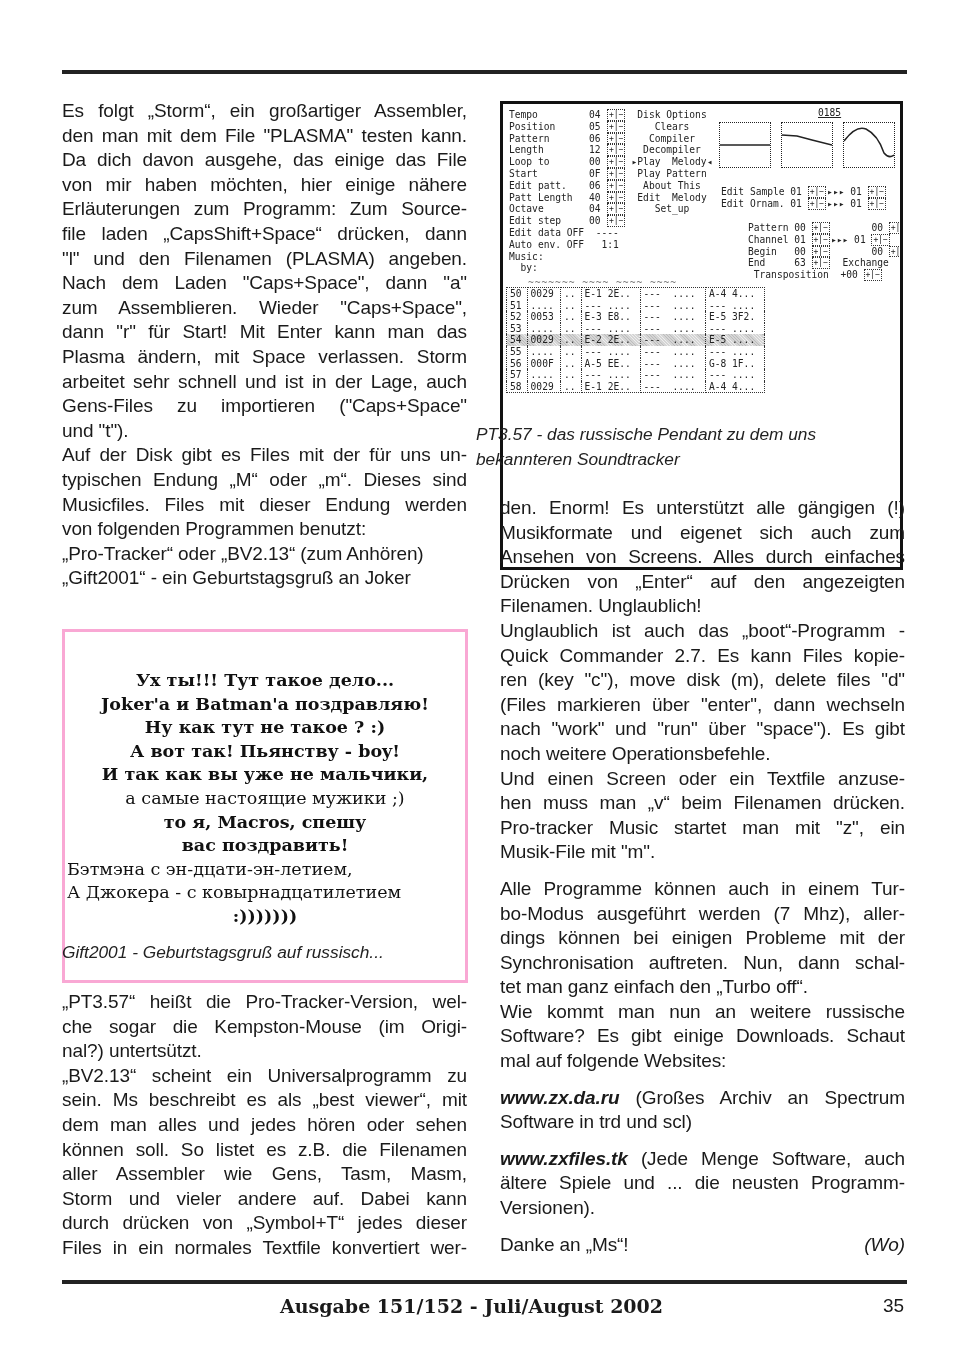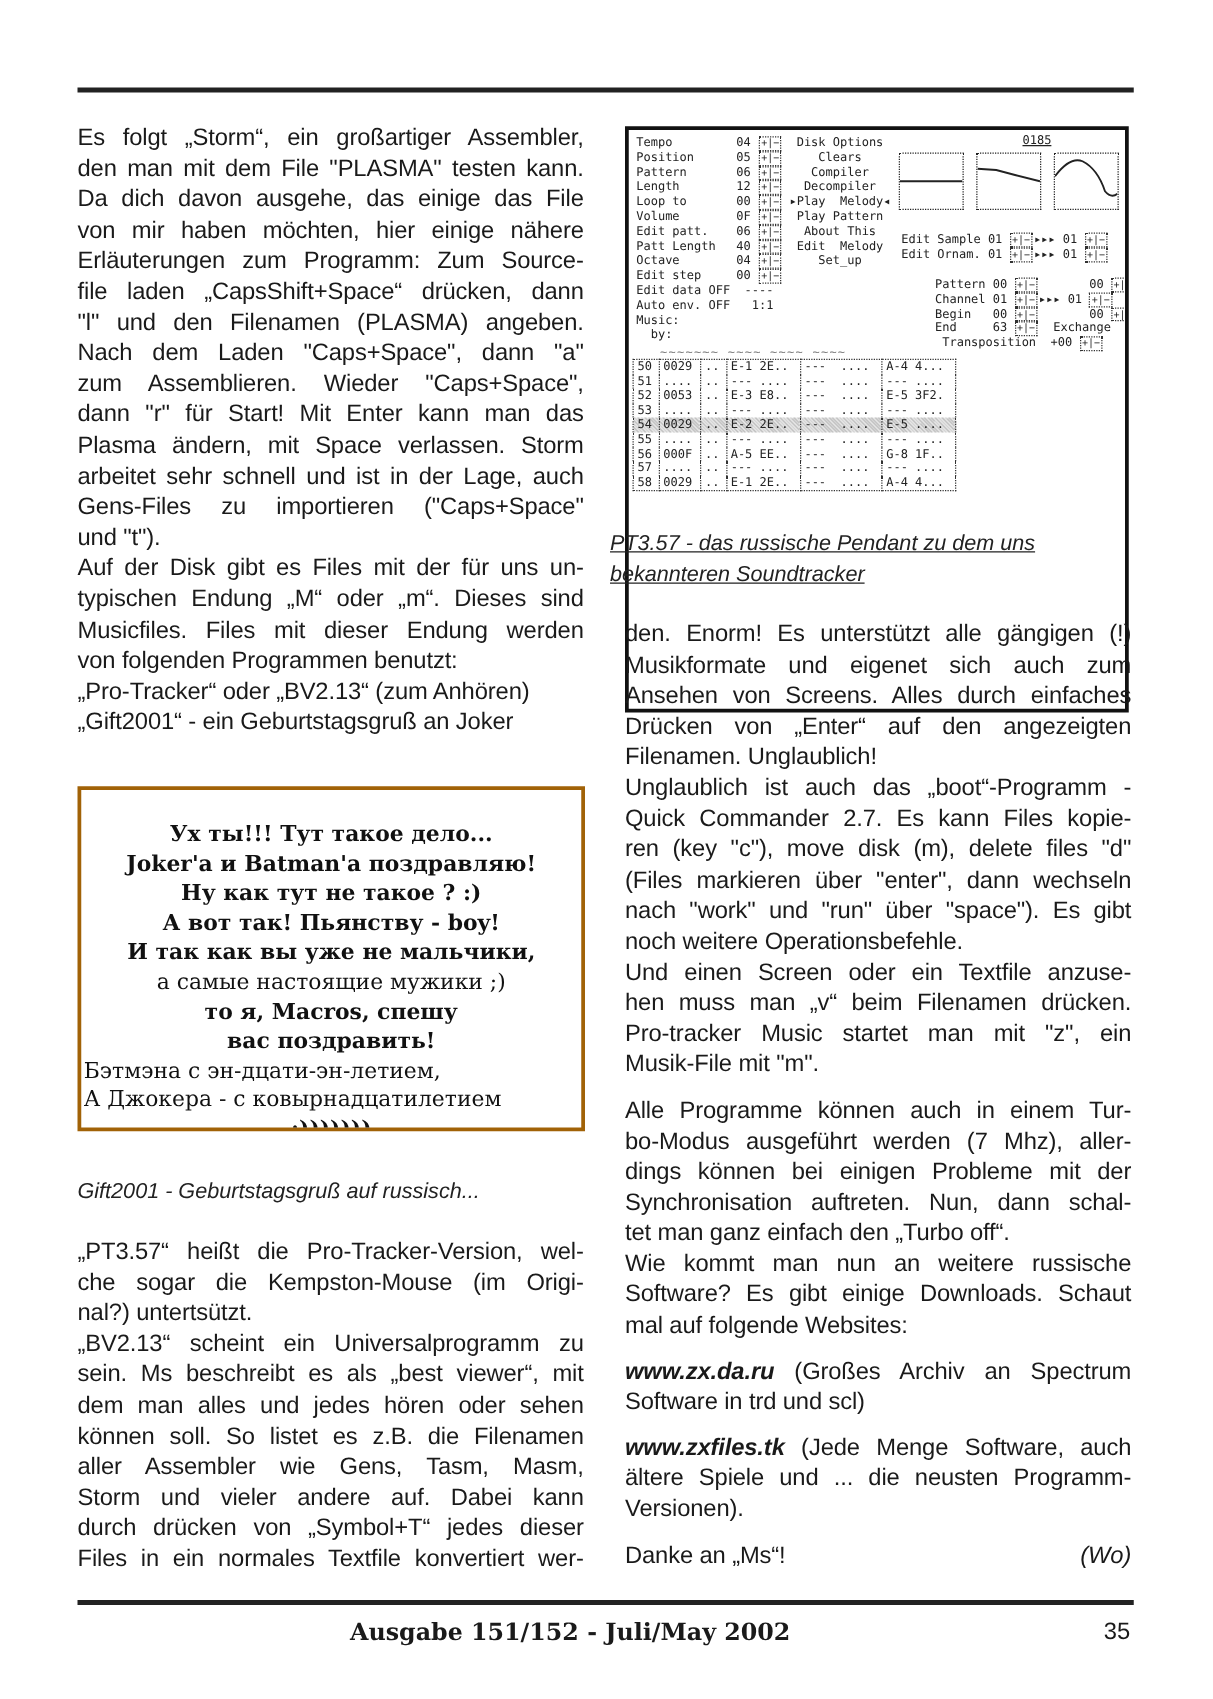--- a/index.html
+++ b/index.html
@@ -50,29 +50,29 @@
     }
     .tr-grid td { border-left: 1px dotted #333; border-right: 1px dotted #333; padding: 0 3px; white-space: pre; }
     .tr-grid tr.hl td { background: repeating-linear-gradient(45deg, #bbb 0 1px, #eee 1px 2px); }
     .tr-grid tr:first-child td { border-top: 1px dotted #333; }
     .tr-grid tr:last-child td { border-bottom: 1px dotted #333; }
     .tr-dashes { position: absolute; left: 25px; top: 173px; color: #777; letter-spacing: 1px; }
 
     .caption {
       position: absolute; font-style: italic; font-size: 17.3px; line-height: 24.6px; color: #222;
     }
-    .cap-tracker { left: 488px; top: 422px; width: 410px; text-decoration: underline; }
+    .cap-tracker { left: 476px; top: 422px; width: 410px; }
     .cap-gift { left: 62px; top: 940px; width: 410px; }
 
     
     .gift {
-      position: absolute; left: 62px; top: 629px; width: 406px; height: 276px;
-      border: 3px solid #a16207; box-sizing: border-box; background: #fff;
+      position: absolute; left: 62px; top: 629px; width: 406px; height: 354px;
+      border: 3px solid #f9a8d4; box-sizing: border-box; background: #fff;
       font-family: "DejaVu Serif", serif; font-size: 17.5px; line-height: 23.6px;
-      text-align: center; color: #111; padding-top: 25px; overflow: hidden;
+      text-align: center; color: #111; padding-top: 37px; overflow: hidden;
     }
     .gift div { white-space: pre; }
     .gift .left { text-align: left; padding-left: 2px; }
     .gift .bold { font-weight: bold; }
 
     .footer-title {
       position: absolute; left: 280px; top: 1295px;
       font-family: "DejaVu Serif", serif; font-weight: bold; font-size: 19px;
     }
     .page-num {
@@ -148,21 +148,21 @@
   </p>
 </div>
 
 <div class="tracker">
   <div class="tr-left">
     <div class="tr-row"><span class="tr-label">Tempo</span><span class="tr-val">04</span><span class="pm">+|−</span></div>
     <div class="tr-row"><span class="tr-label">Position</span><span class="tr-val">05</span><span class="pm">+|−</span></div>
     <div class="tr-row"><span class="tr-label">Pattern</span><span class="tr-val">06</span><span class="pm">+|−</span></div>
     <div class="tr-row"><span class="tr-label">Length</span><span class="tr-val">12</span><span class="pm">+|−</span></div>
     <div class="tr-row"><span class="tr-label">Loop to</span><span class="tr-val">00</span><span class="pm">+|−</span></div>
-    <div class="tr-row"><span class="tr-label">Volume</span><span class="tr-val">0F</span><span class="pm">+|−</span></div>
+    <div class="tr-row"><span class="tr-label">Start</span><span class="tr-val">0F</span><span class="pm">+|−</span></div>
     <div class="tr-row"><span class="tr-label">Edit patt.</span><span class="tr-val">06</span><span class="pm">+|−</span></div>
     <div class="tr-row"><span class="tr-label">Patt Length</span><span class="tr-val">40</span><span class="pm">+|−</span></div>
     <div class="tr-row"><span class="tr-label">Octave</span><span class="tr-val">04</span><span class="pm">+|−</span></div>
     <div class="tr-row"><span class="tr-label">Edit step</span><span class="tr-val">00</span><span class="pm">+|−</span></div>
     <div class="tr-row">Edit data OFF  ----</div>
     <div class="tr-row">Auto env. OFF   1:1</div>
     <div class="tr-row">Music:</div>
     <div class="tr-row">  by:</div>
   </div>
 
@@ -332,14 +332,14 @@
     <span class="line">ältere Spiele und ... die neusten Programm-</span>
     <span class="line last">Versionen).</span>
   </p>
   <p class="gap sign">
     <span>Danke an „Ms“!</span>
     <span class="auth">(Wo)</span>
   </p>
 </div>
 
 <div class="rule-bottom"></div>
-<div class="footer-title">Ausgabe 151/152 - Juli/May 2002</div>
+<div class="footer-title">Ausgabe 151/152 - Juli/August 2002</div>
 <div class="page-num">35</div>
 
 </body></html>

